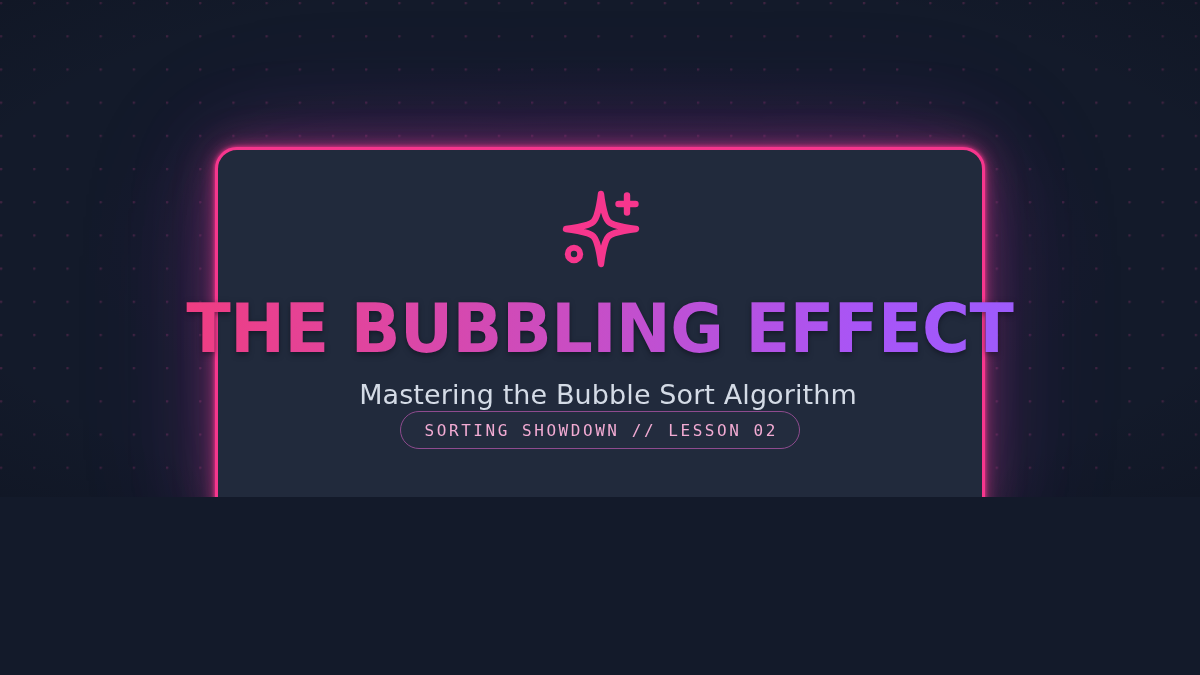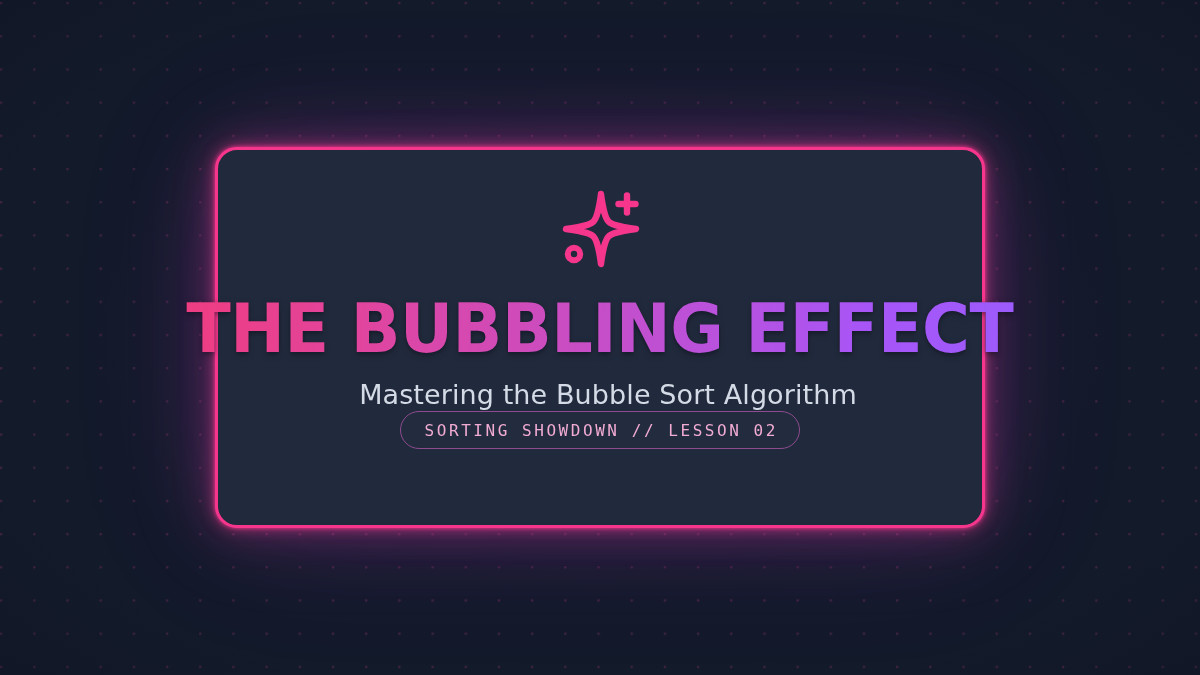--- a/index.html
+++ b/index.html
@@ -12,21 +12,21 @@
     height: 675px;
     overflow: hidden;
     background: #131a2a;
     font-family: "Liberation Sans", sans-serif;
   }
 
   
   .stage {
     position: relative;
     width: 1200px;
-    height: 675px;
+    height: 497px;
     background-color: #131a2a;
     background-image:
       radial-gradient(circle at 1px 1px, rgba(236, 72, 153, 0.20) 1.2px, rgba(236,72,153,0) 1.7px);
     background-size: 33.2px 33.2px;
     background-position: 0px 2px;
     overflow: hidden;
   }
 
   
   .stage::before {

